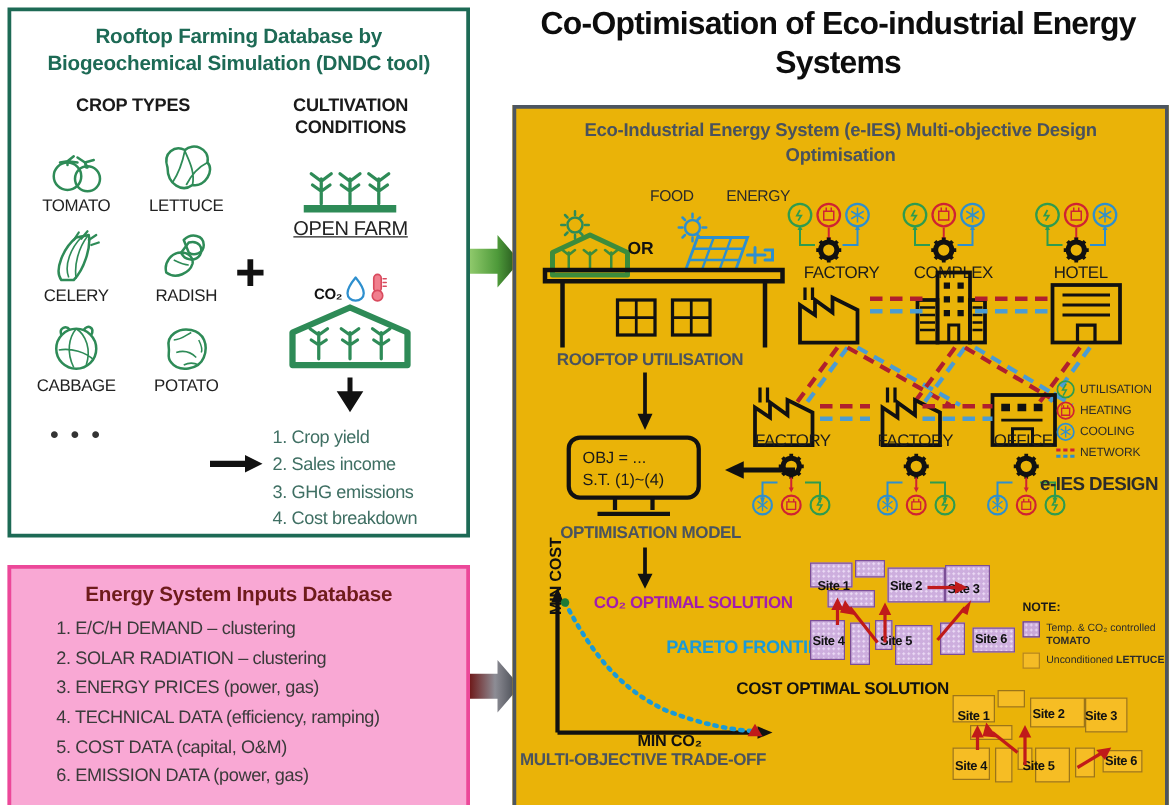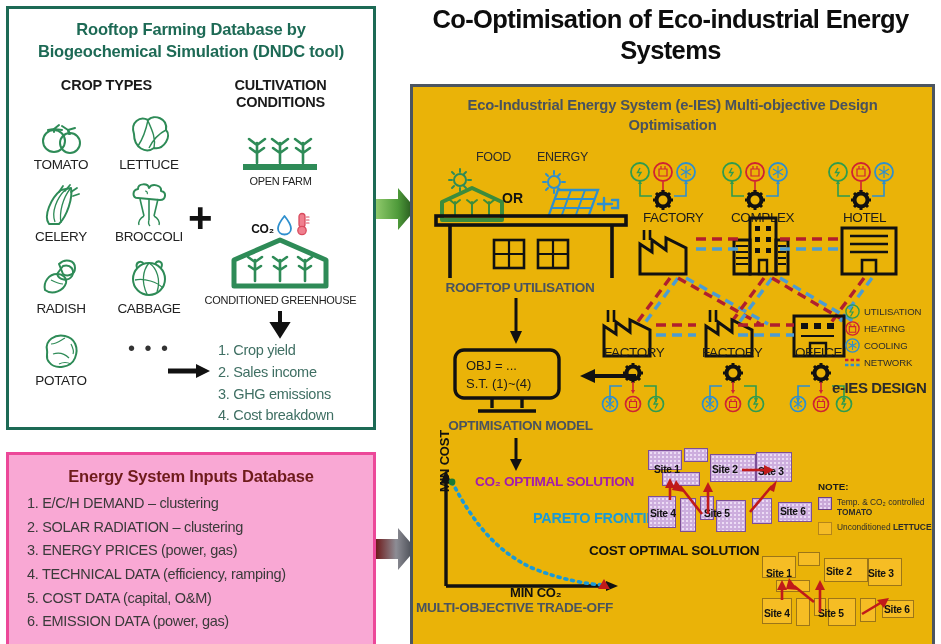--- a/index.html
+++ b/index.html
@@ -31,21 +31,21 @@
   #crop-grid {
     display:flex; flex-wrap:wrap; padding-top:14px;
   }
   .crop-cell {
     width: 88px; text-align:center; margin-bottom:8px;
   }
   .crop-cell .ico { height: 48px; display:flex; align-items:flex-end; justify-content:center; }
   .crop-cell .lbl { font-size:13.5px; color:#222; letter-spacing:-0.3px; margin-top:1px;}
   .dots { font-size:20px; color:#333; letter-spacing:2px; line-height:48px;}
   #cond-col .cond-item { text-align:center; }
-  .cond-lbl { font-size:11px; color:#222; line-height:1.15; letter-spacing:-0.3px;}
+  .cond-lbl { font-size:16px; color:#222; line-height:1.15; letter-spacing:-0.3px;text-decoration:underline;}
   #plus-sign {
     position:absolute; left:179px; top:188px; font-size:42px; font-weight:bold;
     color:#111; line-height:1;
   }
   #big-arrow-right {
     position:absolute; left:168px; top:360px;
   }
   #out-list {
     position:absolute; left:218px; top:340px; font-size:14.5px; color:#3f6f63;
     line-height:1.5; letter-spacing:-0.3px;
@@ -53,21 +53,21 @@
 
   
   #energy-box {
     left: 6px; top: 452px; width: 370px; height: 216px;
     border: 3px solid #ec4899; background:#f9a8d4;
   }
   #energy-title {
     text-align:center; font-weight:bold; font-size:16.5px; color:#6e1b1b;
     padding: 12px 0 6px 0; letter-spacing:-0.2px;
   }
-  #energy-list { padding: 0 0 0 18px; }
+  #energy-list { padding: 0 0 0 36px; }
   #energy-list li {
     list-style:none; font-size:14.5px; color:#3a3a3a; line-height:1.63;
     letter-spacing:-0.3px;
   }
 
   
   #arrow-green { position:absolute; left:376px; top:184px; }
   #arrow-maroon { position:absolute; left:376px; top:524px; }
 
   
@@ -84,21 +84,21 @@
     text-align:center; font-weight:bold; font-size:14.8px; color:#49525d;
     line-height:1.35; padding: 9px 20px 0 20px; letter-spacing:-0.2px;
   }
   .cap {
     font-weight:bold; font-size:13.6px; color:#4a535e; letter-spacing:-0.3px;
   }
   .tiny-lbl { font-size:12.5px; color:#2a2a2a; letter-spacing:-0.3px;}
   .bld-lbl { font-size:13.5px; color:#1c1c1c; letter-spacing:-0.4px;}
 
   #rooftop-grp { position:absolute; left:432px; top:150px; width:200px; }
-  #food-energy { display:flex; justify-content:center; gap:26px; }
+  #food-energy { display:flex; justify-content:flex-end; gap:26px; }
   #or-txt { position:absolute; left:502px; top:190px; font-weight:bold; font-size:14px; color:#111;}
   #rooftop-cap { position:absolute; left:420px; top:280px; width:200px; text-align:center;}
 
   #opt-grp { position:absolute; left:452px; top:348px; }
   #opt-cap { position:absolute; left:418px; top:418px; width:205px; text-align:center; }
 
   #pareto-grp { position:absolute; left:432px; top:468px; }
   #trade-cap { position:absolute; left:416px; top:600px; }
 
   #co2-opt-lbl { position:absolute; left:475px; top:474px; font-weight:bold; font-size:13.6px; color:#a21caf; letter-spacing:-0.3px;}
@@ -178,31 +178,20 @@
           <div class="ico">
             <svg width="48" height="46" viewBox="0 0 48 46" fill="none" stroke="#2e8b57" stroke-width="2">
               <path d="M12 42 C6 34 14 16 24 8 L34 6 C36 16 30 34 22 42 Z" stroke-linejoin="round"></path>
               <path d="M18 40 C14 30 20 16 28 8 M24 41 C22 30 26 16 33 7" stroke-width="1.3"></path>
               <path d="M22 10 L26 4 M28 9 L33 3 M34 10 L40 6 M36 14 L42 12" stroke-linecap="round" stroke-width="1.8"></path>
             </svg>
           </div>
           <div class="lbl">CELERY</div>
         </div>
 
-        <div class="crop-cell">
-          <div class="ico">
-            <svg width="50" height="46" viewBox="0 0 50 46" fill="none" stroke="#2e8b57" stroke-width="2">
-              <path d="M14 16 C8 16 8 8 14 7 C14 1 24 1 25 6 C28 1 38 3 37 9 C43 10 42 18 36 18 Z" stroke-linejoin="round"></path>
-              <path d="M16 17 L20 34 M25 17 L25 38 M34 17 L30 34" stroke-width="1.6"></path>
-              <path d="M20 34 C16 36 14 40 15 43 M25 38 C24 41 25 43 26 44 M30 34 C34 36 36 40 35 43" stroke-width="1.4"></path>
-              <path d="M21 9 C23 9 24 11 23 12" stroke-width="1.2"></path>
-            </svg>
-          </div>
-          <div class="lbl">BROCCOLI</div>
-        </div>
 
         <div class="crop-cell">
           <div class="ico">
             <svg width="48" height="44" viewBox="0 0 48 44" fill="none" stroke="#2e8b57" stroke-width="2">
               <path d="M22 8 C28 2 38 4 38 12 C38 19 30 21 26 18 Z" stroke-linejoin="round"></path>
               <path d="M26 10 C34 8 38 14 35 20 C31 26 22 24 20 18 Z" stroke-linejoin="round"></path>
               <path d="M8 34 C6 26 12 18 20 18 C26 18 30 22 29 27 C27 34 16 40 8 34 Z" stroke-linejoin="round"></path>
               <path d="M14 24 C18 26 22 28 26 28" stroke-width="1.2"></path>
             </svg>
           </div>
@@ -272,23 +261,20 @@
         </div>
         <div style="display:flex;justify-content:center;">
           <svg width="104" height="56" viewBox="0 0 104 56" fill="none">
             <path d="M6 50 L6 24 L52 4 L98 24 L98 50 Z" stroke="#2e8b57" stroke-width="5" fill="none" stroke-linejoin="round"></path>
             <g stroke="#2e8b57" stroke-width="2.6" stroke-linecap="round">
               <path d="M27 45 L27 24 M27 26 L20 21 M27 26 L34 21 M27 34 L21 30 M27 34 L33 30"></path>
               <path d="M52 45 L52 24 M52 26 L45 21 M52 26 L59 21 M52 34 L46 30 M52 34 L58 30"></path>
               <path d="M77 45 L77 24 M77 26 L70 21 M77 26 L84 21 M77 34 L71 30 M77 34 L83 30"></path>
             </g>
           </svg>
-        </div>
-        <div class="cond-lbl" style="margin-top:2px;">
-          <span>CONDITIONED GREENHOUSE</span>
         </div>
         <div style="display:flex;justify-content:center;margin-top:4px;">
           <svg width="22" height="26" viewBox="0 0 22 26">
             <path d="M11 0 L11 16 M11 24 L4 13 L18 13 Z" stroke="#111" stroke-width="4" fill="#111"></path>
           </svg>
         </div>
       </div>
     </div>
   </div>
 

